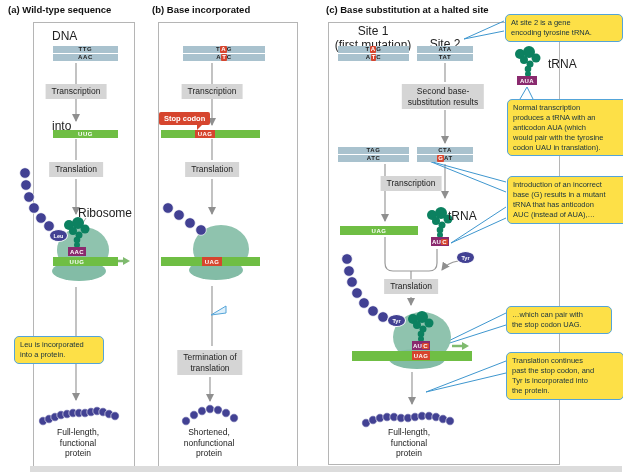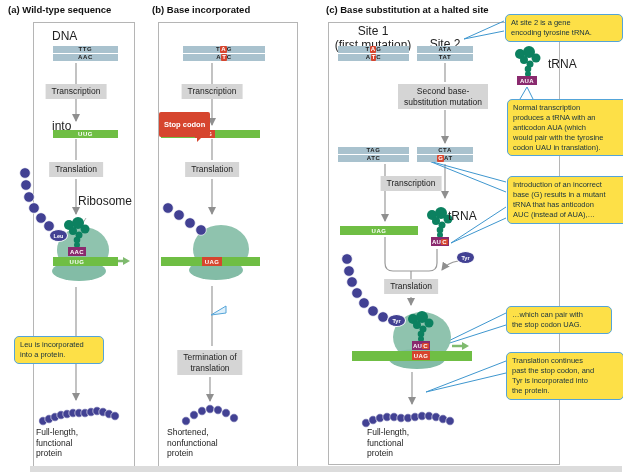--- a/index.html
+++ b/index.html
@@ -13,23 +13,23 @@
   .bar{background:#a9c2ce;height:7px;margin-bottom:1px;display:flex;align-items:center;justify-content:center;font-size:6px;font-weight:bold;color:#222;letter-spacing:.6px;line-height:7px}
   .mut{background:#d6452e;color:#fff;padding:0 1px;border-radius:1px;letter-spacing:0}
   .gbox{position:absolute;background:#d5d5d5;color:#222;font-size:8.5px;text-align:center;padding:2px 6px;z-index:2;white-space:pre-line;line-height:1.25}
   .cx{transform:translateX(-50%)}
   .mbar{position:absolute;background:#6fbe44;z-index:2;display:flex;align-items:center;justify-content:center;color:#fff;font-size:6px;font-weight:bold;letter-spacing:.5px}
   .codonbox{position:absolute;z-index:3;background:#8a2a6e;color:#fff;font-size:6px;font-weight:bold;letter-spacing:.4px;display:flex;align-items:center;justify-content:center}
   .redbox{background:#d6452e}
   .mutc{background:#d6452e;padding:0 1px;border-radius:1px}
   .oval{position:absolute;z-index:3;background:#424193;border:1px solid #fff;border-radius:50%;color:#fff;font-size:5.5px;font-weight:bold;display:flex;align-items:center;justify-content:center}
   .callout{position:absolute;z-index:4;background:#fde047;border:1px solid #54a4d8;border-radius:5px;color:#17313e;font-size:7.5px;line-height:1.32;padding:3px 5px;white-space:pre-line}
-  .stopc{position:absolute;z-index:3;background:#d6452e;color:#fff;font-weight:bold;font-size:7.5px;padding:8px 5px;border-radius:2px;white-space:nowrap}
+  .stopc{position:absolute;z-index:3;background:#d6452e;color:#fff;font-weight:bold;font-size:7.5px;padding:2px 5px;border-radius:2px;white-space:nowrap}
   .stopc:after{content:"";position:absolute;right:7px;bottom:-5px;width:0;height:0;border-top:6px solid #d6452e;border-right:6px solid transparent}
-  .prot{position:absolute;z-index:2;font-size:8.5px;color:#222;text-align:left;white-space:pre-line;line-height:1.25}
+  .prot{position:absolute;z-index:2;font-size:8.5px;color:#222;text-align:center;white-space:pre-line;line-height:1.25}
   .strip{position:absolute;left:30px;top:466px;width:592px;height:6px;background:#dcdcdc;z-index:0}
 </style>
 </head>
 <body>
 
 <div class="stage">
 
   <div class="panel" style="left:33px;top:22px;width:100px;height:443px"></div>
   <div class="panel" style="left:158px;top:22px;width:138px;height:443px"></div>
   <div class="panel" style="left:328px;top:22px;width:230px;height:441px"></div>
@@ -180,21 +180,21 @@
   <div class="strand" style="left:53px;top:46px;width:65px">
     <div class="bar">TTG</div>
     <div class="bar">AAC</div>
   </div>
   <div class="gbox cx" style="left:76px;top:84px">Transcription</div>
   <div class="lbl" style="left:52px;top:119px">into</div>
   <div class="mbar" style="left:53px;top:130px;width:65px;height:8px">
     <span>UUG</span>
   </div>
   <div class="gbox cx" style="left:76px;top:162px">Translation</div>
-  <div class="lbl" style="left:78px;top:194px">Ribosome</div>
+  <div class="lbl" style="left:78px;top:206px">Ribosome</div>
   <div class="oval" style="left:49px;top:229px;width:17px;height:11px">Leu</div>
   <div class="codonbox" style="left:68px;top:247px;width:18px;height:9px">AAC</div>
   <div class="mbar" style="left:53px;top:257px;width:65px;height:9px">
     <span style="position:absolute;left:13px;width:22px;text-align:center">UUG</span>
   </div>
   <div class="callout" style="left:14px;top:336px;width:78px">Leu is incorporated
 into a protein.</div>
   <div class="prot" style="left:36px;top:427px;width:84px">Full-length,
 functional
 protein</div>
@@ -246,21 +246,21 @@
   </div>
   <div class="strand" style="left:417px;top:46px;width:56px">
     <div class="bar">ATA</div>
     <div class="bar">TAT</div>
   </div>
 
   <div class="lbl" style="left:548px;top:57px">tRNA</div>
   <div class="codonbox" style="left:517px;top:76px;width:20px;height:9px">AUA</div>
 
   <div class="gbox cx" style="left:443px;top:84px">Second base-
-substitution mutation</div>
+substitution results</div>
 
   <div class="strand" style="left:338px;top:147px;width:71px">
     <div class="bar">TAG</div>
     <div class="bar">ATC</div>
   </div>
   <div class="strand" style="left:417px;top:147px;width:56px">
     <div class="bar">CTA</div>
     <div class="bar">
         <span class="mut">G</span>
         <span>AT</span>

